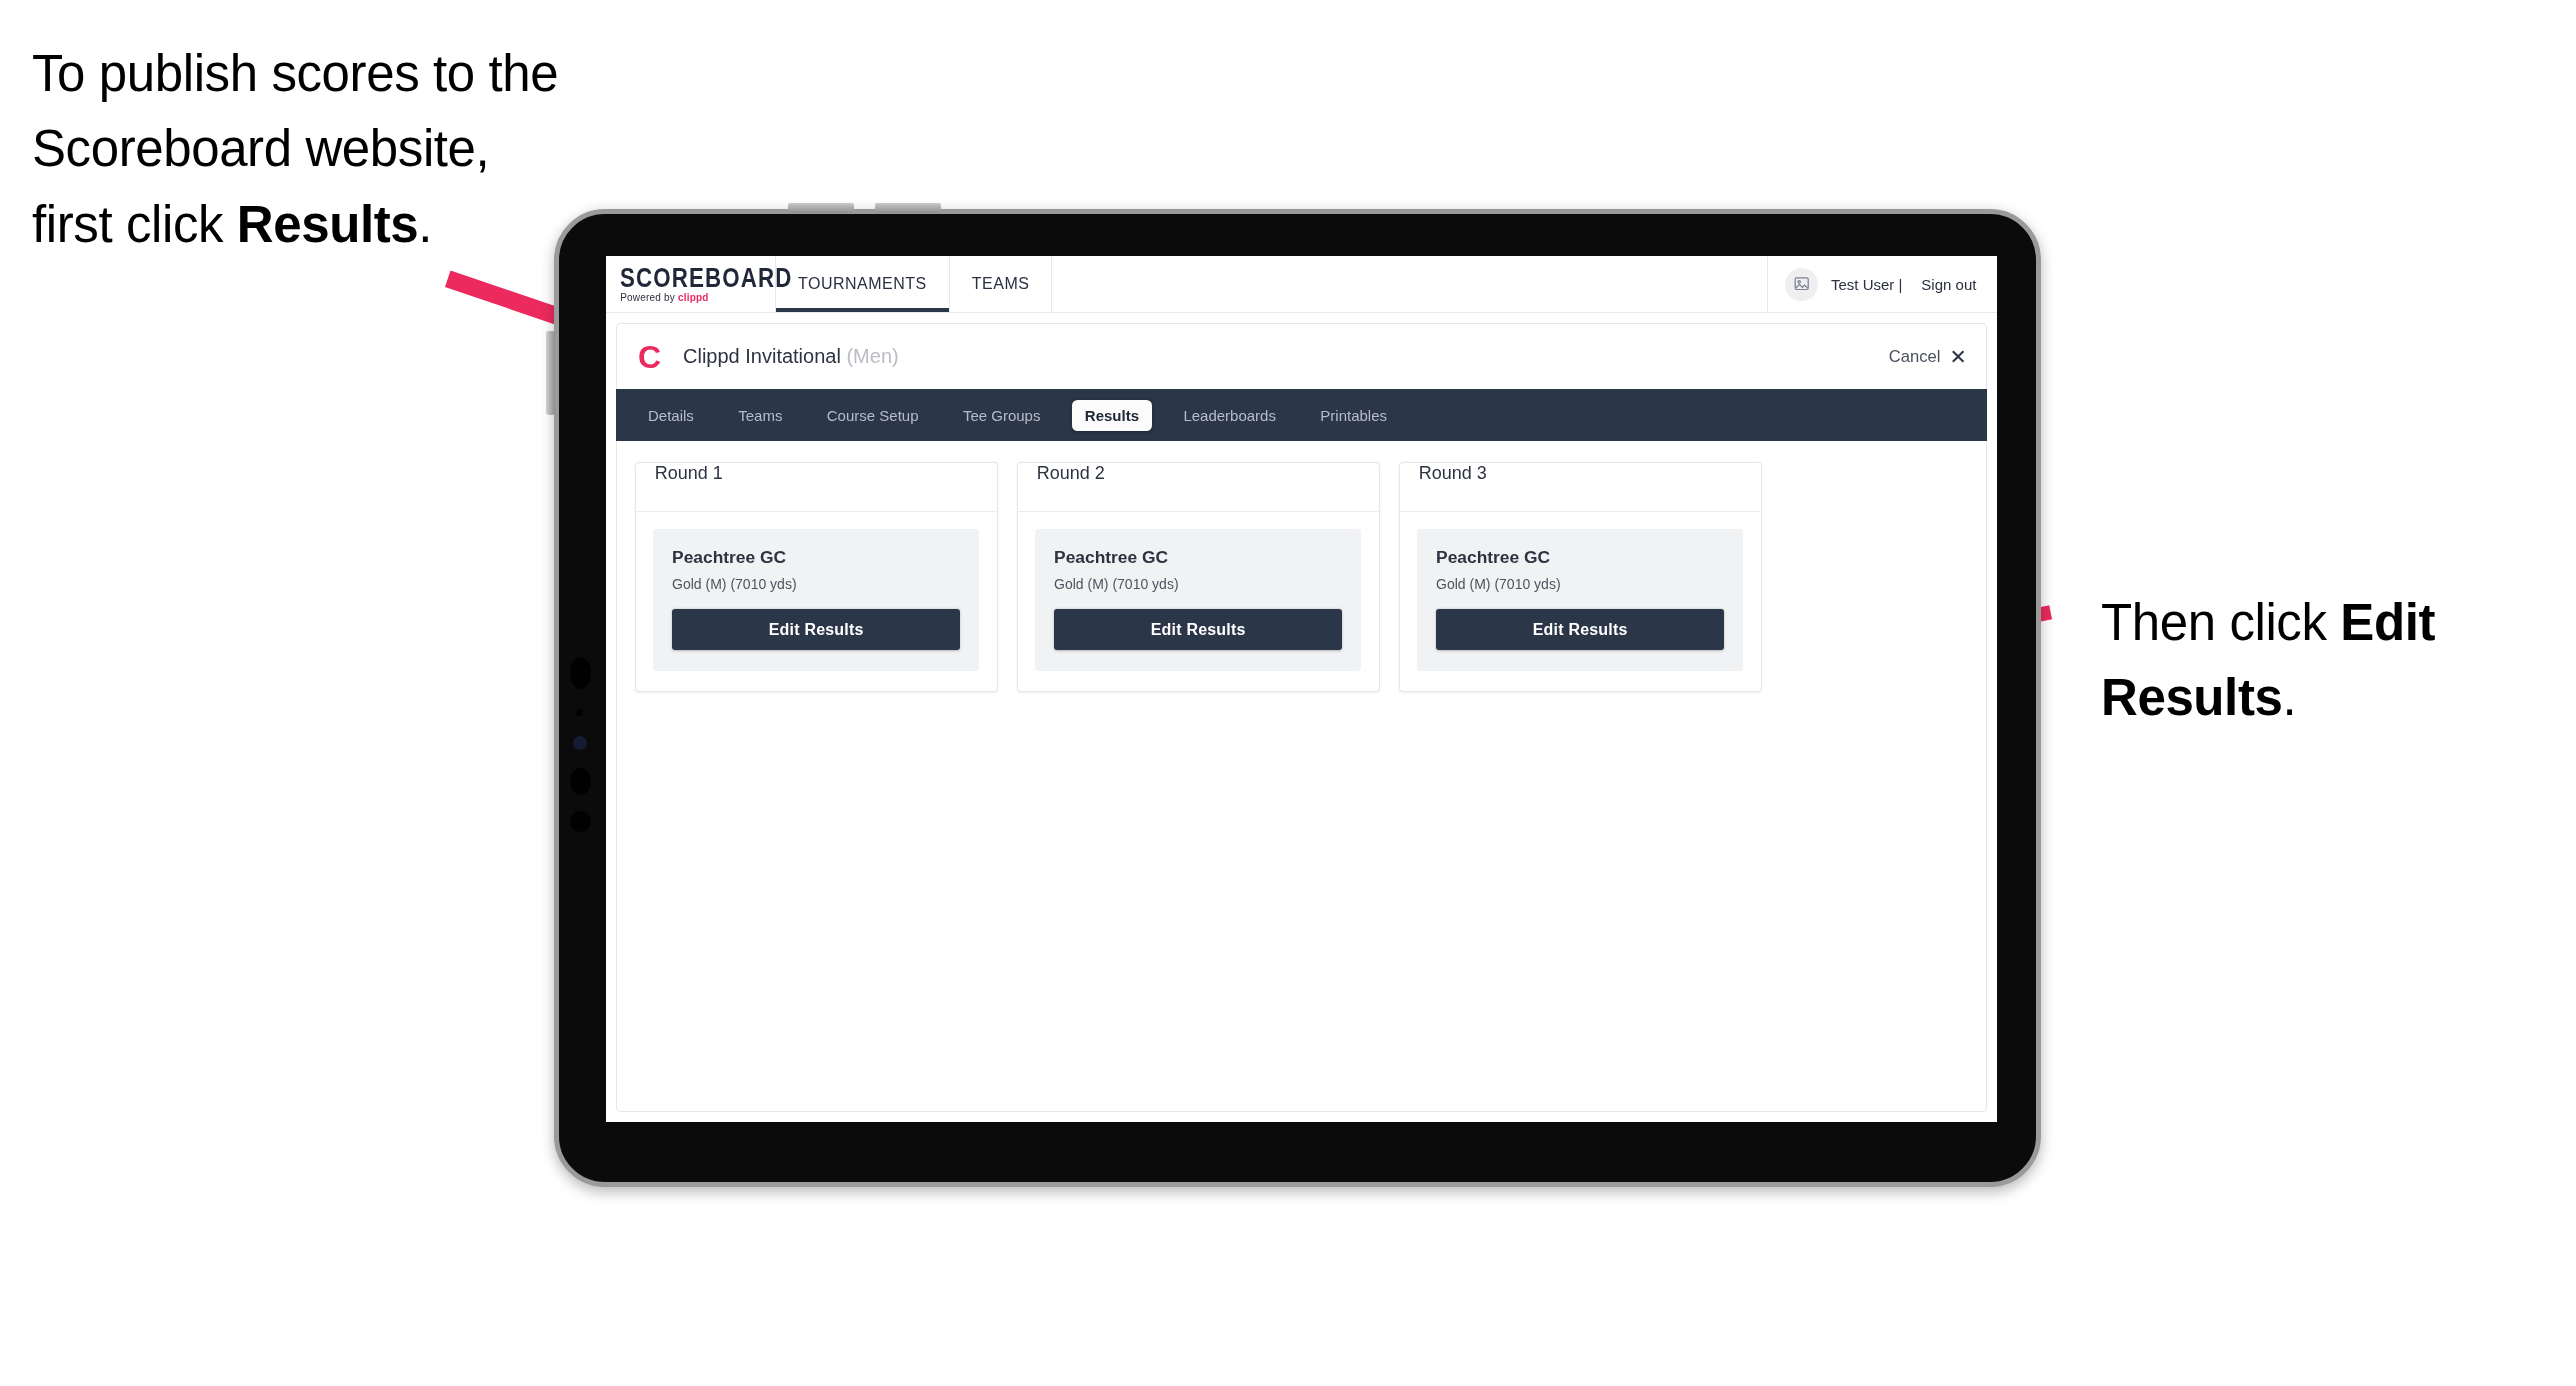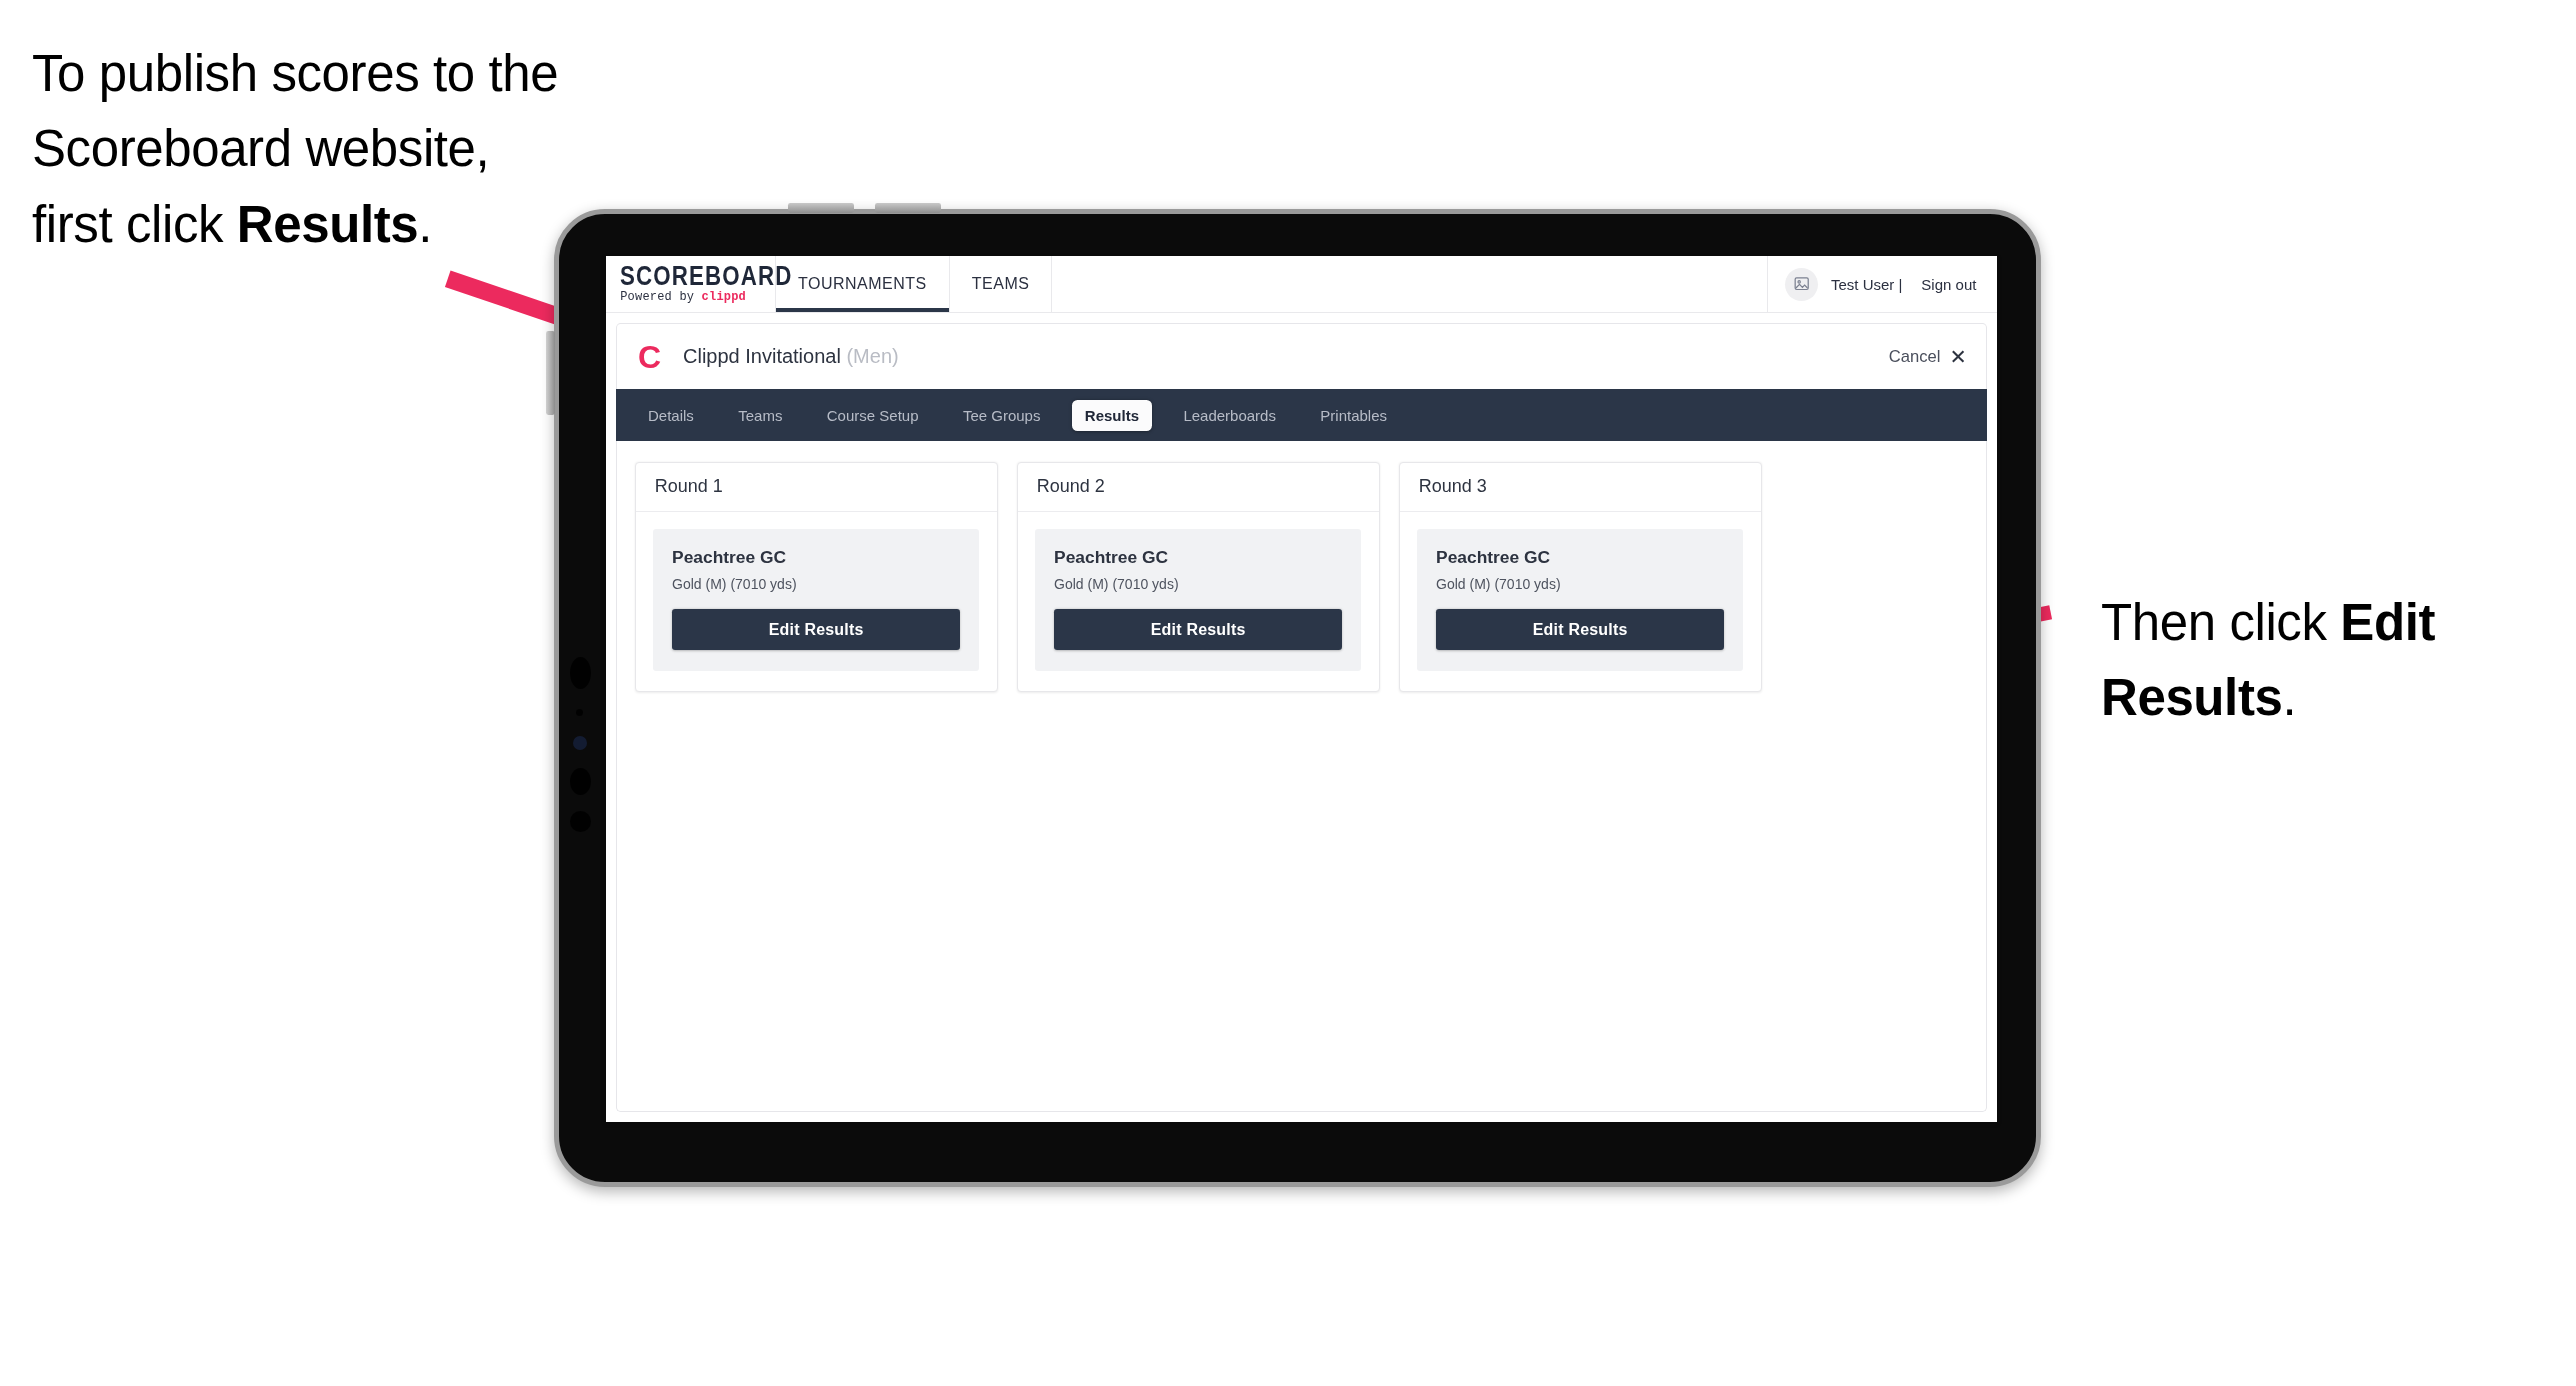--- a/index.html
+++ b/index.html
@@ -89,21 +89,21 @@
   }
   #brand-title {
     font-size: 24px; font-weight: 700; color: #1f2738;
     letter-spacing: 1.2px; line-height: 1;
     transform: scaleY(1.18) scaleX(0.93);
     transform-origin: left center;
     font-family: "Liberation Sans", sans-serif;
   }
   #brand-sub {
     margin-top: 2px;
-    font-size: 12px; color: #2b3040; letter-spacing: 0.2px; font-family: Liberation Mono, monospace;
+    font-size: 10px; color: #2b3040; letter-spacing: 0.2px;
   }
   #brand-sub .clippd { color: #ec2a5e; font-weight: 700; }
   .topnav-item {
     display: flex; align-items: center; justify-content: center;
     padding: 15px 22px;
     font-size: 16px; color: #2b3040; letter-spacing: 0.5px;
     border-right: 1.6px solid #e9e9ec;
     position: relative;
     cursor: pointer;
   }
@@ -191,21 +191,21 @@
   .round-card {
     width: 363px;
     background: #fff;
     border: 0.8px solid #e7e7ea;
     border-radius: 4px;
     box-shadow: 0 0.8px 2.4px rgba(0,0,0,.08);
     overflow: hidden;
   }
   .round-head {
     height: 49px;
-    display: flex; align-items: center;
+    display: flex; align-items: flex-start;
     padding-left: 19px;
     font-size: 18px; color: #2d3340;
     border-bottom: 0.8px solid #ececef;
   }
   .round-body { padding: 17.4px 17.4px 20.6px 17.4px; }
   .course-box {
     background: #f1f2f4;
     border-radius: 3.2px;
     padding: 17.4px 19px 20.6px 19px;
   }

